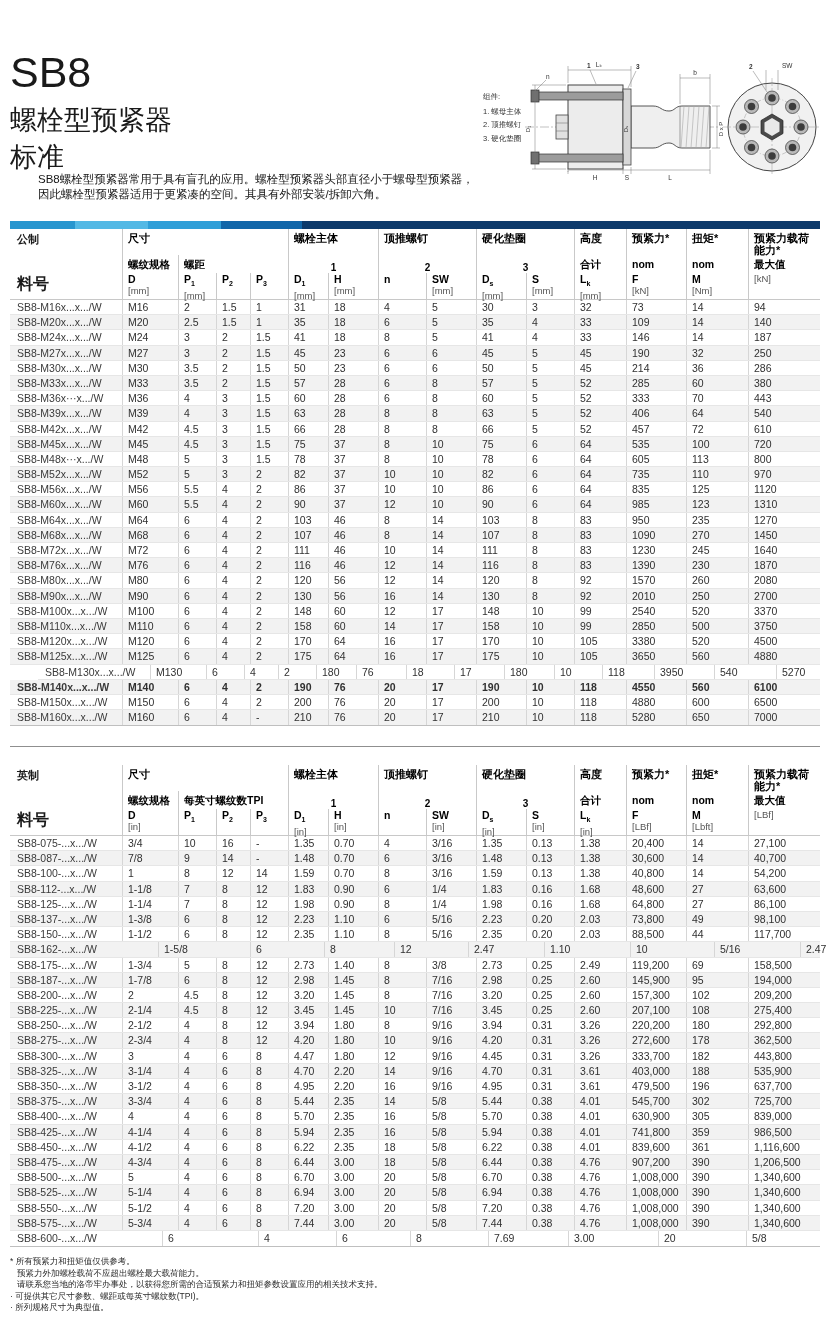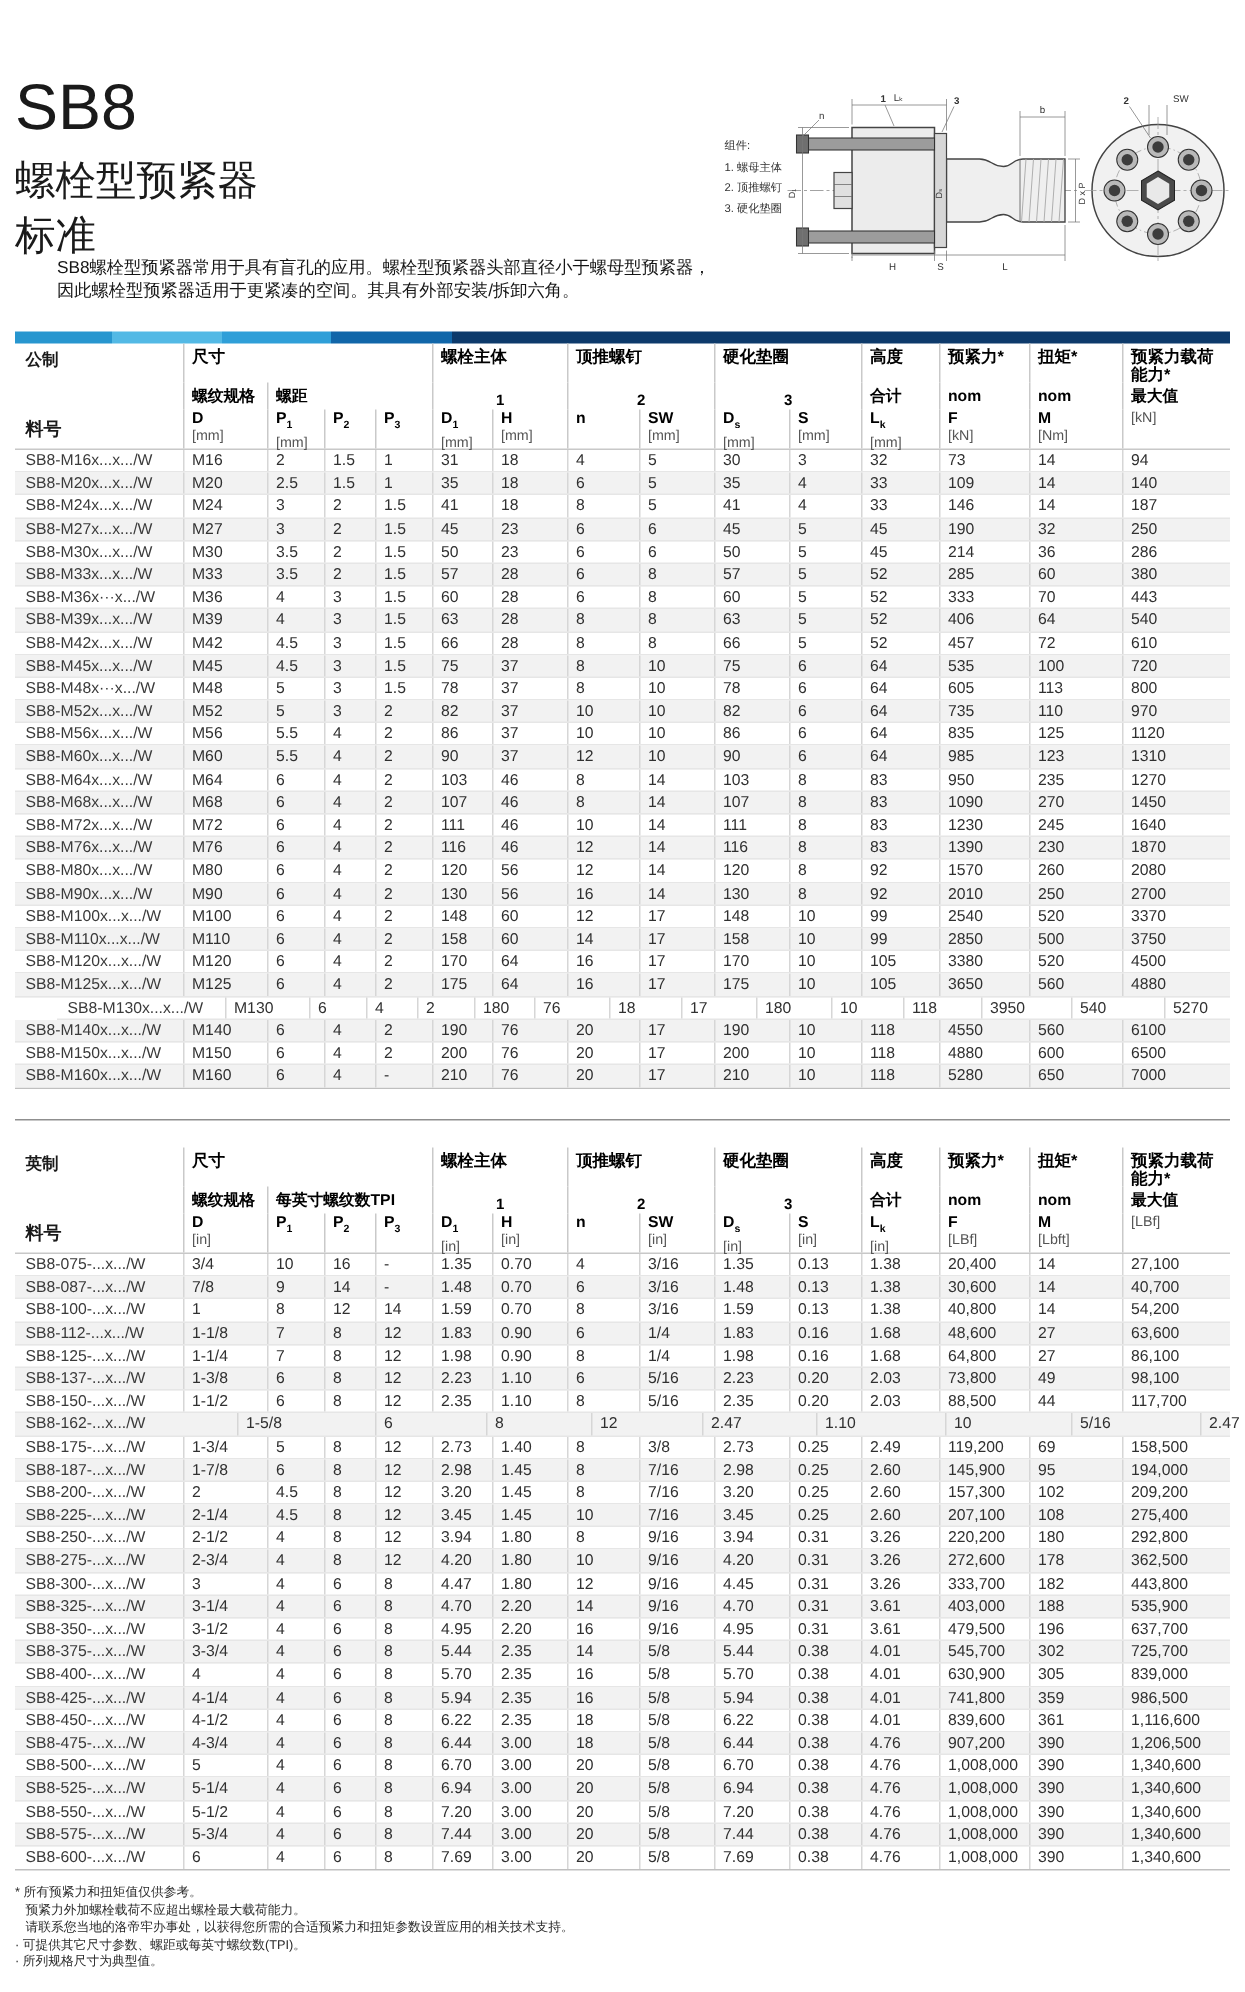--- a/index.html
+++ b/index.html
@@ -23,21 +23,21 @@
   #imperial-table{top:746px;border-top:1px solid #8f8f8f;padding-top:18px;}
 
   .thead{display:grid;grid-template-rows:26px 18px 26px;}
   .hcell{box-sizing:border-box;padding-left:5px;overflow:visible;}
   .hcell.bl{border-left:1px solid #c9c9c9;}
   .glabel{display:block;font-size:11px;font-weight:700;line-height:12px;padding-top:3px;color:#000;}
   .slabel{display:block;font-size:10.5px;font-weight:700;line-height:12px;padding-top:3px;color:#000;}
   .hcell.num{display:flex;align-items:flex-end;justify-content:center;padding:0 0 0 0;}
   .hcell.num .slabel{font-size:10px;padding:0;line-height:11px;}
   .region-cell{grid-row:1;grid-column:1;font-size:11px;font-weight:700;padding-top:3px;padding-left:7px;}
-  .part-cell{grid-row:3;grid-column:1;display:flex;align-items:flex-end;font-size:12px;font-weight:700;padding-bottom:4px;padding-left:7px;}
+  .part-cell{grid-row:3;grid-column:1;display:flex;align-items:flex-end;font-size:16px;font-weight:700;padding-bottom:4px;padding-left:7px;}
   .sym{font-size:10.5px;font-weight:700;line-height:12px;color:#000;}
   .sym sub{font-size:7px;}
   .unit{font-size:9.5px;font-weight:400;line-height:11px;color:#555;}
 
   .tbody{border-top:1px solid #c8c8c8;border-bottom:1px solid #bfbfbf;}
   .trow{display:grid;height:15.2px;box-sizing:border-box;border-bottom:1px solid #e6e6e6;}
   .trow:last-child{border-bottom:none;}
   .trow.alt{background:#f2f2f2;}
   .td{box-sizing:border-box;font-size:10.5px;line-height:14px;color:#303030;padding-left:5px;white-space:nowrap;overflow:hidden;}
   .td.pn{padding-left:7px;color:#3a3a3a;}
@@ -707,21 +707,21 @@
         <div class="td bl">76</div>
         <div class="td bl">18</div>
         <div class="td bl">17</div>
         <div class="td bl">180</div>
         <div class="td bl">10</div>
         <div class="td bl">118</div>
         <div class="td bl">3950</div>
         <div class="td bl">540</div>
         <div class="td bl">5270</div>
       </div>
-      <div class="trow alt" style="grid-template-columns: 112px 56px 38px 34px 38px 40px 50px 48px 50px 50px 48px 52px 60px 62px 70px;">
+      <div class="trow alt" style="grid-template-columns: 112px 56px 38px 34px 38px 40px 50px 48px 50px 50px 48px 52px 60px 62px 70px; font-weight: bold;">
         <div class="td pn">SB8-M140x...x.../W</div>
         <div class="td bl">M140</div>
         <div class="td bl">6</div>
         <div class="td bl">4</div>
         <div class="td bl">2</div>
         <div class="td bl">190</div>
         <div class="td bl">76</div>
         <div class="td bl">20</div>
         <div class="td bl">17</div>
         <div class="td bl">190</div>
@@ -1311,21 +1311,21 @@
         <div class="td bl">3.00</div>
         <div class="td bl">20</div>
         <div class="td bl">5/8</div>
         <div class="td bl">7.44</div>
         <div class="td bl">0.38</div>
         <div class="td bl">4.76</div>
         <div class="td bl">1,008,000</div>
         <div class="td bl">390</div>
         <div class="td bl">1,340,600</div>
       </div>
-      <div class="trow" style="grid-template-columns: 112px 56px 38px 34px 38px 40px 50px 48px 50px 50px 48px 52px 60px 62px 70px;">
+      <div class="trow" style="grid-template-columns: 112px 56px 38px 34px 38px 40px 50px 48px 50px 50px 48px 52px 60px 62px 70px; gap: 40px;">
         <div class="td pn">SB8-600-...x.../W</div>
         <div class="td bl">6</div>
         <div class="td bl">4</div>
         <div class="td bl">6</div>
         <div class="td bl">8</div>
         <div class="td bl">7.69</div>
         <div class="td bl">3.00</div>
         <div class="td bl">20</div>
         <div class="td bl">5/8</div>
         <div class="td bl">7.69</div>

